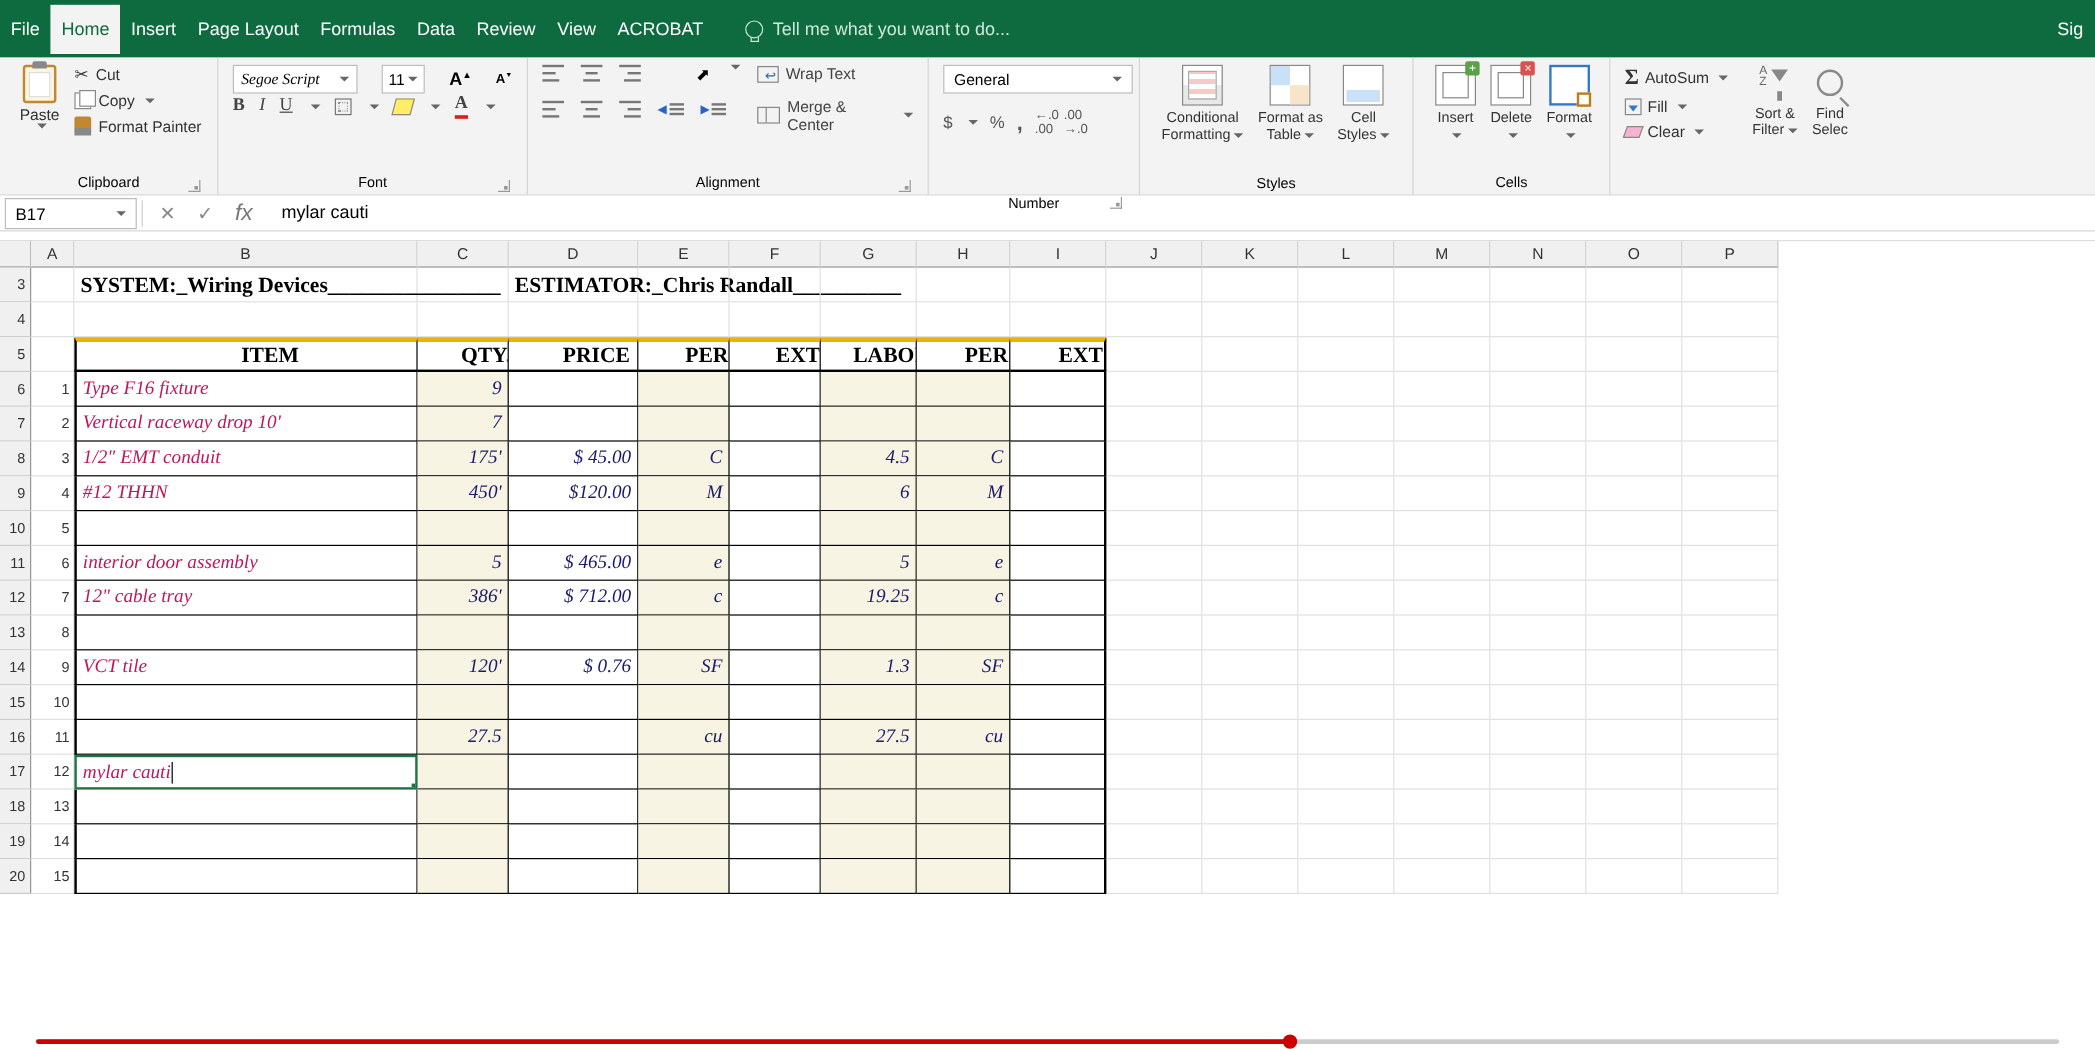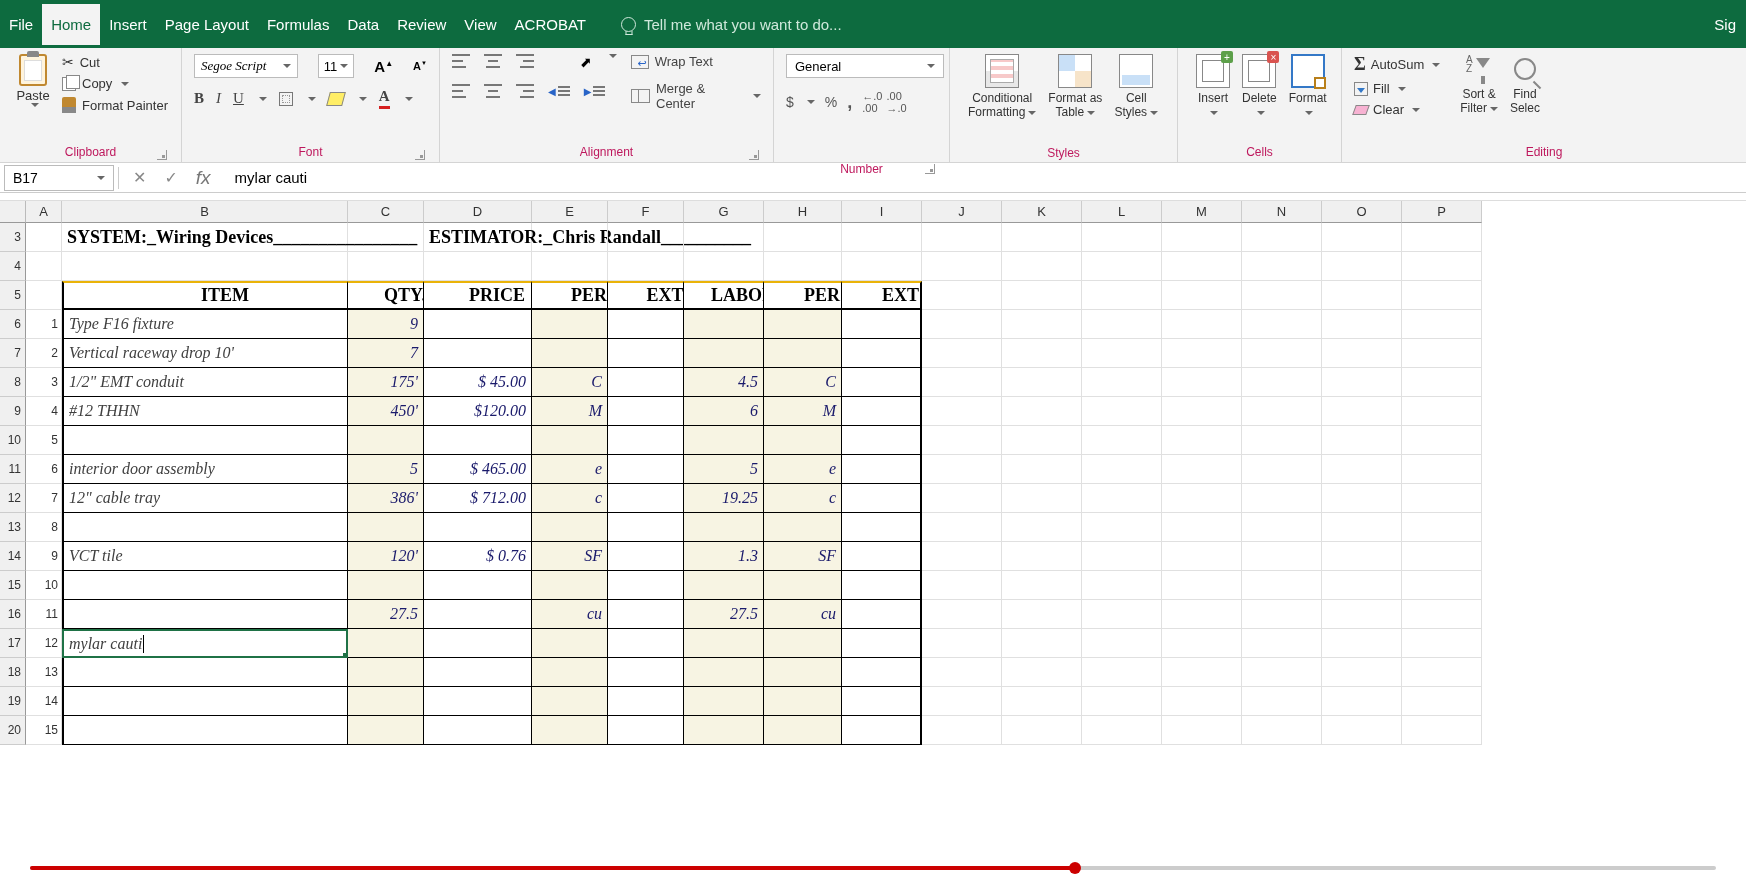--- a/index.html
+++ b/index.html
@@ -12,39 +12,39 @@
   .tab.active { background: #f3f3f3; color: #0d6b3f; }
   .tell-me { display: flex; align-items: center; gap: 8px; color: #cfe8db; margin-left: 26px; font-size: 15px; }
   .bulb { width: 15px; height: 15px; border: 1.5px solid #cfe8db; border-radius: 50%; position: relative; }
   .bulb::after { content:''; position:absolute; bottom:-4px; left:50%; transform:translateX(-50%); width:5px; height:3px; border:1px solid #cfe8db; border-top:none; }
   .spacer { flex: 1; }
   .sig { padding-right: 10px; font-size: 15px; }
 
   
   .ribbon { background: #f3f3f3; height: 115px; border-bottom: 1px solid #d4d4d4; display: flex; }
   .group { border-right: 1px solid #d4d4d4; padding: 6px 12px 0 12px; display: flex; flex-direction: column; justify-content: space-between; }
-  .group-label-row { height: 20px; display: flex; align-items: center; justify-content: center; color: #be185d; font-size: 12px; position: relative; }
+  .group-label-row { height: 20px; display: flex; align-items: center; justify-content: center; color: #000000; font-size: 12px; position: relative; }
   .dialog-launcher { position: absolute; right: 2px; bottom: 2px; width: 10px; height: 10px; border: 1px solid #999; border-top:none; border-left:none; }
   .dialog-launcher::after { content:''; position:absolute; right:1px; bottom:1px; width:3px; height:3px; background:#999; }
 
   .clip-top { display: flex; }
   .paste-btn { display: flex; flex-direction: column; align-items: center; width: 42px; margin-right: 8px; }
   .clipboard-icon { width: 28px; height: 32px; border: 2px solid #c08830; border-radius: 3px; background: #fff4dd; position: relative; margin-bottom: 2px; }
   .clipboard-icon::before { content:''; position:absolute; top:-5px; left:50%; transform:translateX(-50%); width:12px; height:6px; background:#888; border-radius:2px 2px 0 0; }
   .clipboard-icon::after { content:''; position:absolute; top:4px; left:3px; right:3px; bottom:3px; background:#fff; border:1px solid #ddd; }
   .small-label { font-size: 13px; color: #333; }
   .drop-tri { border-left: 4px solid transparent; border-right: 4px solid transparent; border-top: 4px solid #666; display:inline-block; margin-left:3px; vertical-align: middle;}
   .clip-right { display:flex; flex-direction:column; gap:6px; }
   .clip-item { display:flex; align-items:center; gap:6px; font-size:13px; color:#333; }
   .scissors { font-size:14px; color:#333; }
   .copy-icn { width:14px; height:14px; border:1px solid #888; position:relative; background:#fff; }
   .copy-icn::after { content:''; position:absolute; left:3px; top:-3px; width:12px; height:12px; border:1px solid #888; background:#fff; }
   .brush { width:14px; height:16px; background:linear-gradient(#c08830 60%, #888 60%); border-radius:2px 2px 0 0; }
 
-  .font-top { display:flex; align-items:center; gap:20px; margin-bottom: 10px; }
+  .font-top { display:flex; align-items:center; gap:20px; margin-bottom: 0; }
   .font-combo { width: 128px; height: 24px; border:1px solid #bbb; background:#fff; display:flex; align-items:center; padding:0 6px; font-size:13px; justify-content:space-between; font-style: italic; font-family: cursive; }
   .size-combo { width: 40px; height:24px; border:1px solid #bbb; background:#fff; display:flex; align-items:center; justify-content:space-between; padding:0 5px; font-size:13px;}
   .AA-big { font-size:15px; font-weight:bold;}
   .AA-sml { font-size:11px; font-weight:bold;}
   .font-bot { display:flex; align-items:center; gap:12px; font-size:15px; color:#444;}
   .B { font-weight:bold; font-family:'Times New Roman',serif; }
   .I { font-style:italic; font-family:'Times New Roman',serif; }
   .U { text-decoration:underline; font-family:'Times New Roman',serif; }
   .border-ic { width:14px; height:14px; border:1px solid #777; position:relative;}
   .border-ic::before { content:''; position:absolute; inset:2px; border:1px dotted #999;}
@@ -129,28 +129,28 @@
   .row { display:flex; height:29px; }
   .row-h { width:26px; background:#f0f0f0; border-right:1px solid #999; border-bottom:1px solid #ccc; display:flex; align-items:center; justify-content:flex-end; padding-right:4px; font-size:12px; color:#333;}
   .cell { border-right:1px solid #e0e0e0; border-bottom:1px solid #e0e0e0; padding:2px 5px; display:flex; align-items:center; overflow:hidden; font-size:16px;}
   
   
   .cA{width:36px;}.cB{width:286px;}.cC{width:76px;}.cD{width:108px;}.cE{width:76px;}.cF{width:76px;}.cG{width:80px;}.cH{width:78px;}.cI{width:80px;}
   .cJ,.cK,.cL,.cM,.cN,.cO,.cP{width:80px;}
   
   
   .hdr-text { font-weight:bold; font-family:'Times New Roman',serif; font-size:18px;}
-  .tbl-top { border-top:2px solid #eab308;padding-left:44px;}
+  .tbl-top { border-top:4px solid #eab308;padding-left:44px;}
   .tbl-l { border-left:2px solid #000;}
   .tbl-r { border-right:2px solid #000;}
   .tbl-hd { border-bottom:2px solid #000; font-weight:bold; font-family:'Times New Roman',serif; font-size:18px; justify-content:center;}
   .thin-r { border-right:1px solid #000;}
   .thin-b { border-bottom:1px solid #000;}
   .num-col { background:#f7f4e3; justify-content:flex-end;}
-  .item-cell { font-family: cursive, 'Segoe Script'; font-style:italic; color:#404040;}
+  .item-cell { font-family: cursive, 'Segoe Script'; font-style:italic; color:#be185d;}
   .idx-cell { justify-content:flex-end; font-size:12px; color:#333; padding-right:3px;}
   .data-num { font-family: cursive,'Segoe Script'; font-style:italic; color:#1a1a6b; justify-content:flex-end; text-align:right;}
   .data-txt { font-family: cursive,'Segoe Script'; font-style:italic; color:#1a1a6b; justify-content:flex-end; text-align:right;}
   
   .sel-cell { border:2px solid #1f7246 !important; position:relative;}
   .sel-cell::after { content:''; position:absolute; right:-3px; bottom:-3px; width:6px; height:6px; background:#1f7246;}
   
   
   .vid-bar { position:absolute; bottom:0; left:0; right:0; height:14px; background:#fff; }
   .vid-track { position:absolute; bottom:4px; left:30px; right:30px; height:4px; background:#ccc; border-radius:2px;}
@@ -408,23 +408,20 @@
         <div class="sortf-ic">
             <div class="funnel"></div>
           </div>
         <div class="big-lbl"><span>Sort &amp;</span><br><span>Filter</span><span class="drop-tri"></span></div>
       </div>
       <div class="big-btn">
         <div class="find-ic"></div>
         <div class="big-lbl"><span>Find</span><br><span>Selec</span></div>
       </div>
     </div>
-    <div class="group-label-row">
-        <span>Editing</span>
-      </div>
   </div>
 </div>
 
 <div class="name-fx-row">
   <div class="name-box">
       <span>B17</span>
       <span class="drop-tri"></span>
     </div>
   <div style="width:1px;height:22px;background:#ccc;"></div>
   <div class="fx-btns">

